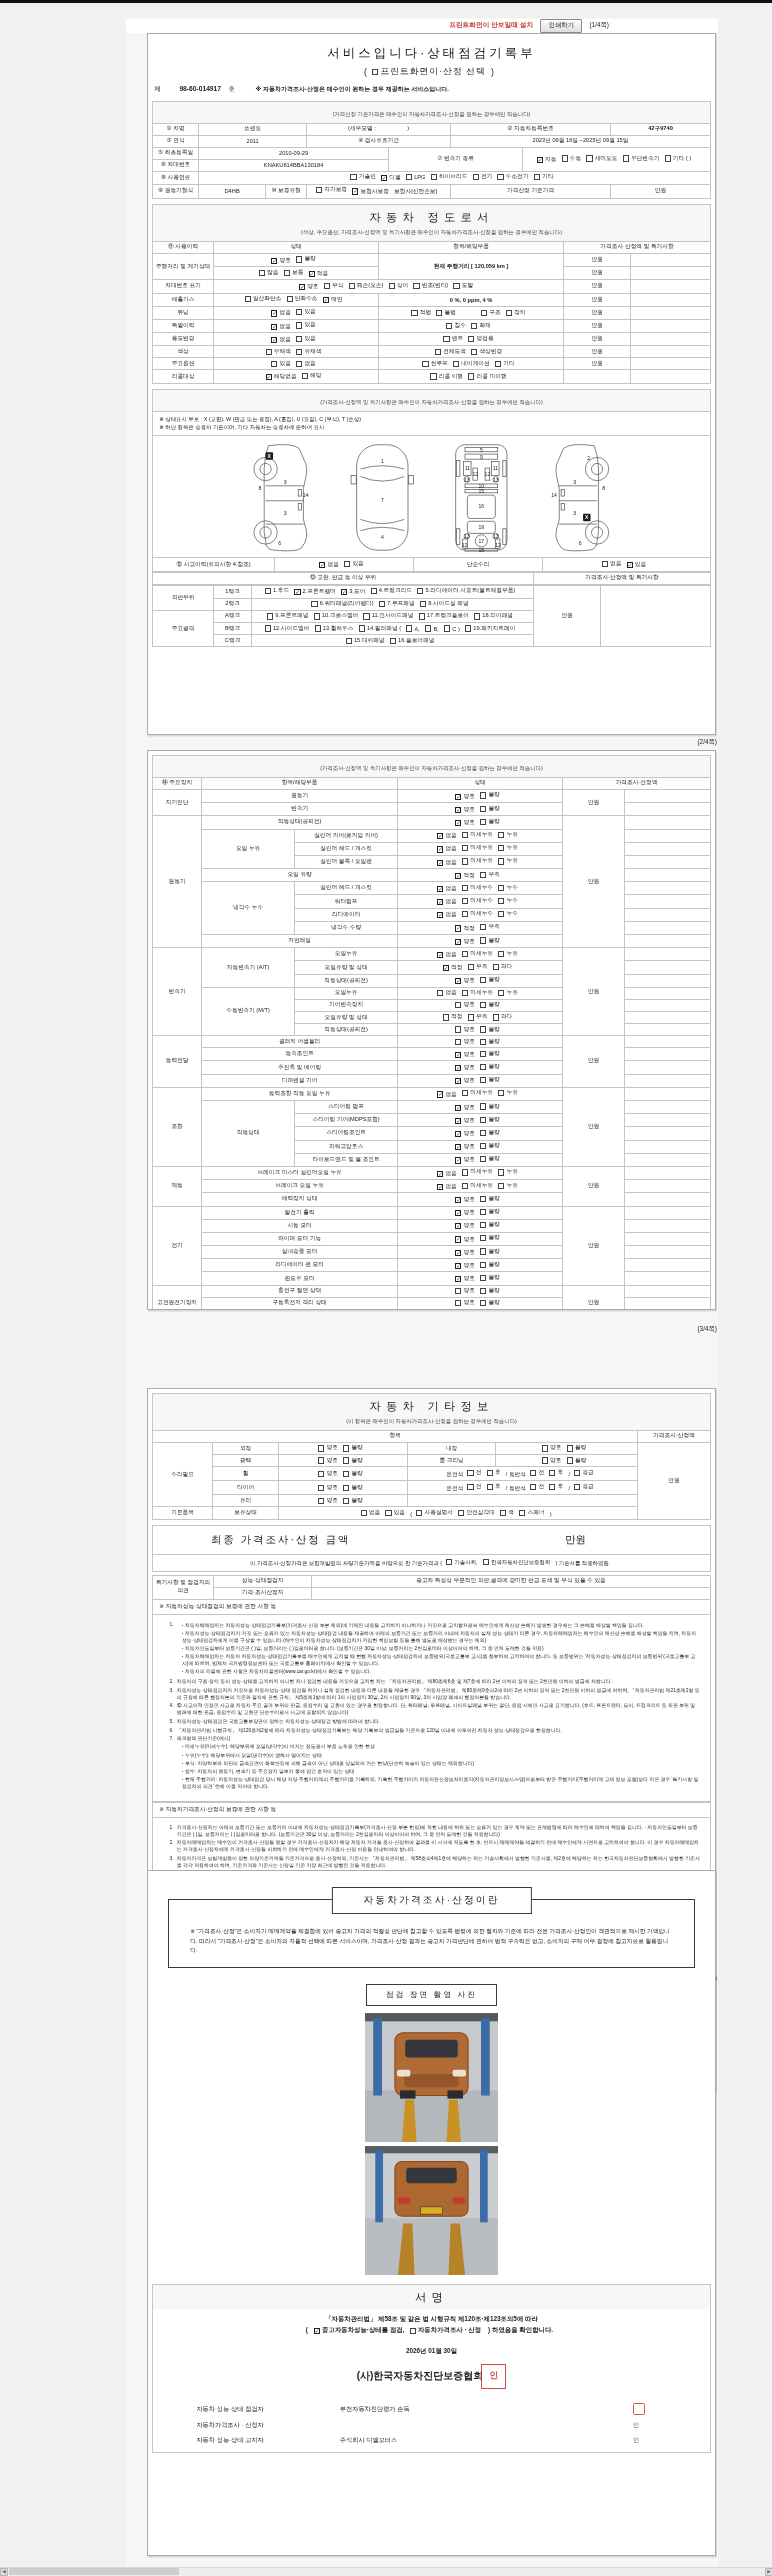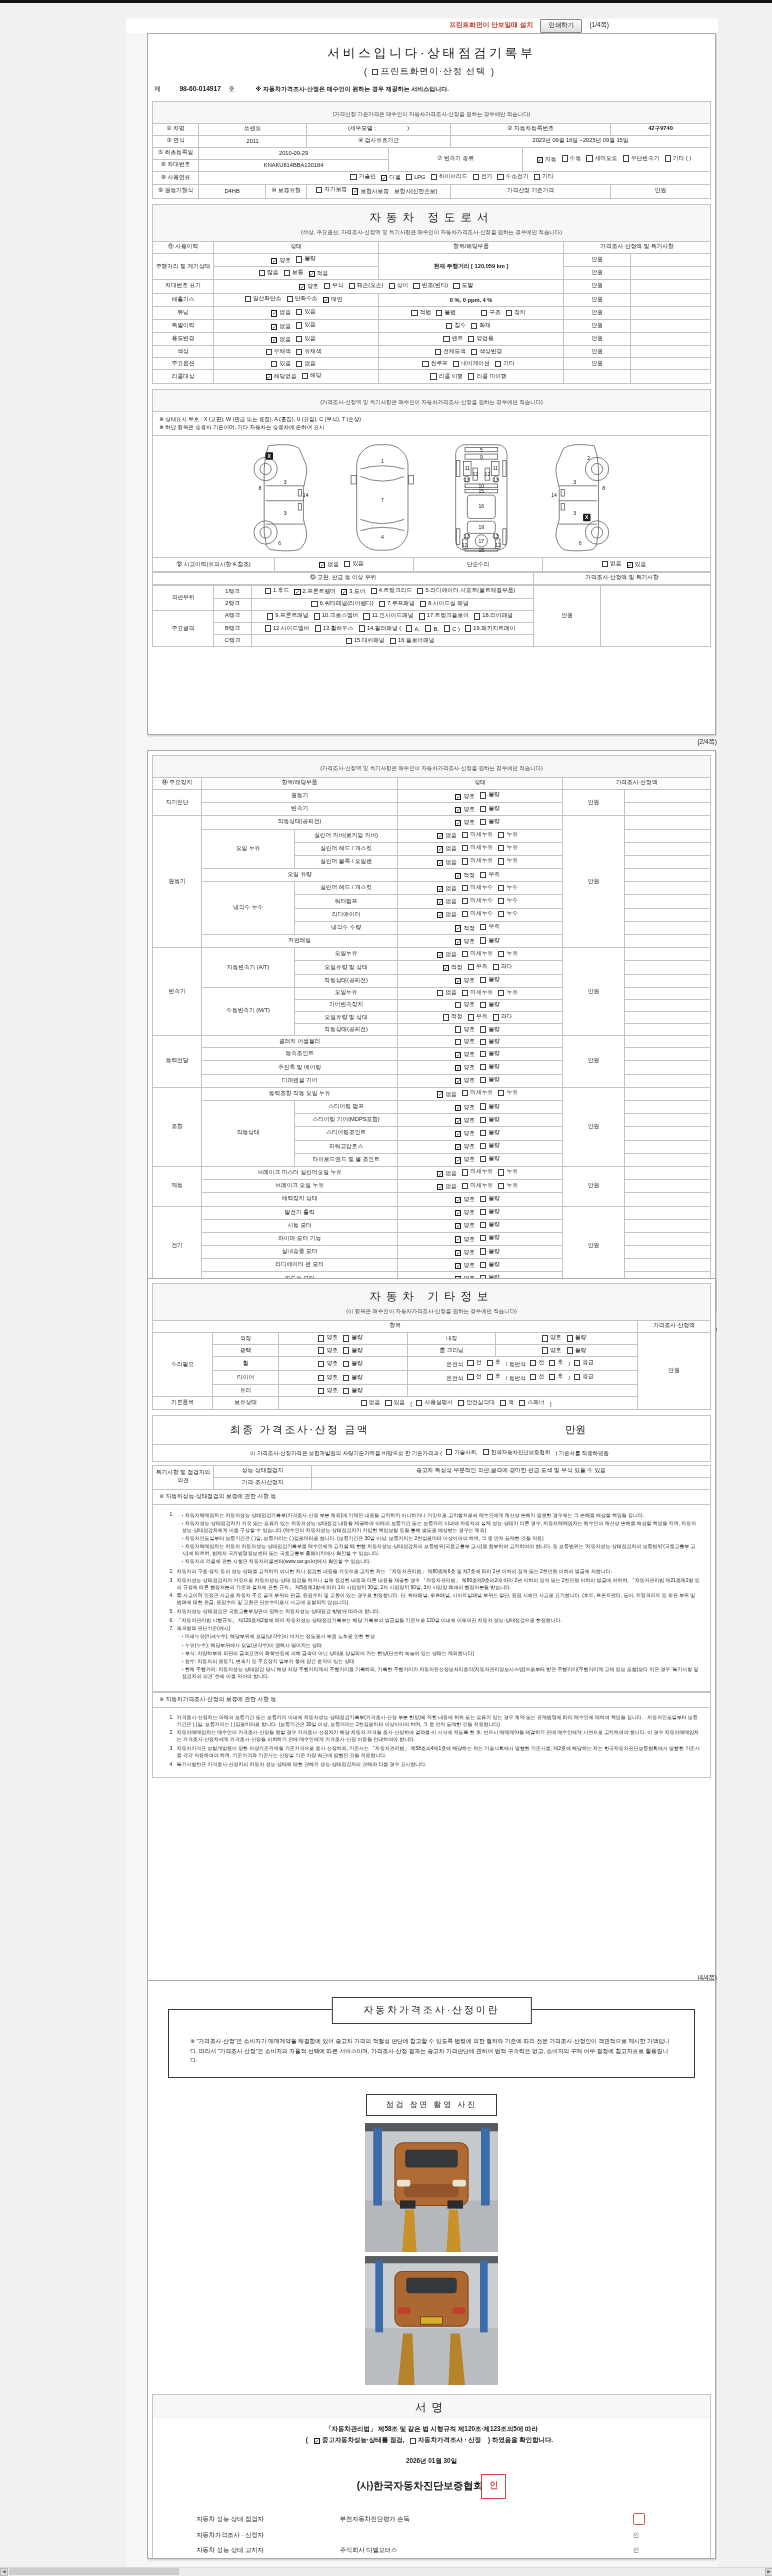--- a/index.html
+++ b/index.html
@@ -10,22 +10,22 @@
   .print-bar{position:absolute;left:126px;top:18.5px;width:592px;height:14.4px;background:#fff;
              display:flex;align-items:center;justify-content:flex-end;gap:7.2px;box-sizing:border-box;padding-right:109px;}
   .print-notice{color:#c0392b;font-weight:bold;font-size:6.7px;}
   .print-btn{font-size:6.4px;padding:1.5px 7.2px;border:0.5px solid #8a8a8a;border-radius:1px;
              background:linear-gradient(#fefefe,#dedede);cursor:pointer;font-family:inherit;}
   .page-ind{font-size:6.4px;color:#222;}
   .page{position:absolute;left:147px;width:569px;background:#fff;border:0.5px solid #ababab;
         box-shadow:1px 1.5px 0 rgba(0,0,0,.13);box-sizing:border-box;padding:4.1px;overflow:hidden;}
   .p1{top:33px;height:702px;}
   .p2{top:750px;height:560px;}
-  .p3{top:1278px;height:704px;}
-  .p4{top:1980px;height:579px;}
+  .p3{top:1388px;height:704px;}
+  .p4{top:1870px;height:686px;}
   .page-label{position:absolute;right:56px;font-size:6.4px;color:#222;}
   .l2{top:738px;} .l3{top:1325px;} .l4{top:1974px;}
 
   .doc-title{text-align:center;font-size:12.4px;letter-spacing:3.1px;margin-top:7.2px;color:#111;}
   .doc-subtitle{display:flex;justify-content:center;align-items:center;font-size:8.8px;margin-top:4.1px;letter-spacing:1px;}
   .doc-no-row{display:flex;align-items:baseline;margin:6.2px 2.1px 7.2px;font-size:6.7px;}
   .doc-no-row .gap{width:18.5px;}
   .doc-notice{font-size:6px;color:#222;margin-left:20.6px;font-weight:bold;}
 
   .sec{border:0.5px solid #c5c5c5;border-bottom:0;background:#f7f7f9;text-align:center;padding:5.2px 0 4.1px;}
@@ -52,21 +52,21 @@
   .hist-notes{border:0.5px solid #c5c5c5;border-bottom:0;padding:3.1px 6.2px;font-size:5.4px;line-height:1.6;color:#222;}
   .diagram{border:0.5px solid #c5c5c5;border-bottom:0;display:flex;justify-content:center;align-items:center;gap:24px;
            padding:5.2px 0 4.1px;}
   .diagram svg{height:112px;}
   .diagram path,.diagram rect,.diagram circle{fill:none;stroke:#5a5a5a;stroke-width:1.6;}
   .diagram text{font-size:11px;fill:#222;text-anchor:middle;font-family:inherit;}
   .diagram rect.xbadge{fill:#1b1b1b;stroke:none;}
   .diagram text.xtext{fill:#fff;font-weight:bold;}
 
   .final-price{border:0.5px solid #c5c5c5;display:flex;align-items:center;padding:7.2px 0;}
-  .final-price .fp-label{font-size:10.3px;letter-spacing:2.1px;margin-left:77px;color:#111;}
+  .final-price .fp-label{font-size:10.3px;letter-spacing:2.1px;margin-left:58px;color:#111;}
   .final-price .fp-unit{font-size:10.3px;margin-left:auto;margin-right:124px;color:#111;}
   .basis-row{border:0.5px solid #c5c5c5;border-top:0;padding:3.6px 7.2px;font-size:5.4px;text-align:center;color:#222;}
 
   .law-head{border:0.5px solid #c5c5c5;border-top:0;padding:3.1px 6.2px;font-size:5.7px;text-align:left;background:#fff;}
   .law-wrap{border:0.5px solid #c5c5c5;border-top:0;padding:4.1px 9.3px 8.2px;background:#fff;}
   ol.law{list-style:none;margin:0;padding:0;font-size:4.9px;line-height:1.45;color:#222;}
   ol.law li{display:flex;margin:1.5px 0;}
   ol.law .num{width:11.3px;flex:none;text-align:right;margin-right:3.1px;}
   ol.law .ibody{flex:1;text-align:left;}
   ul.bul{list-style:none;margin:0;padding:0 0 0 5.2px;}

